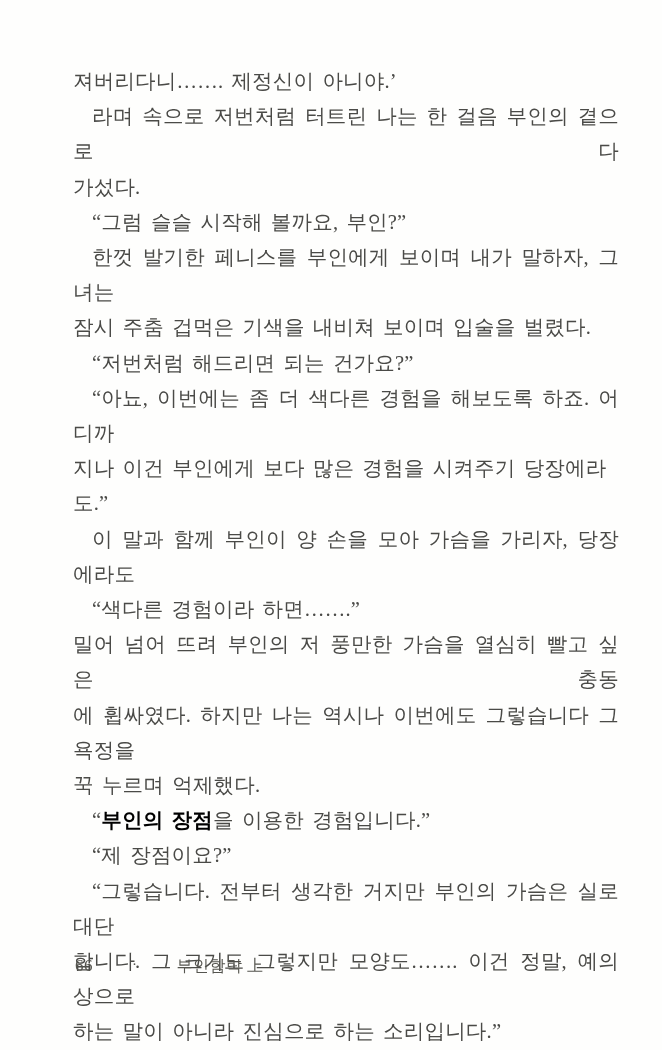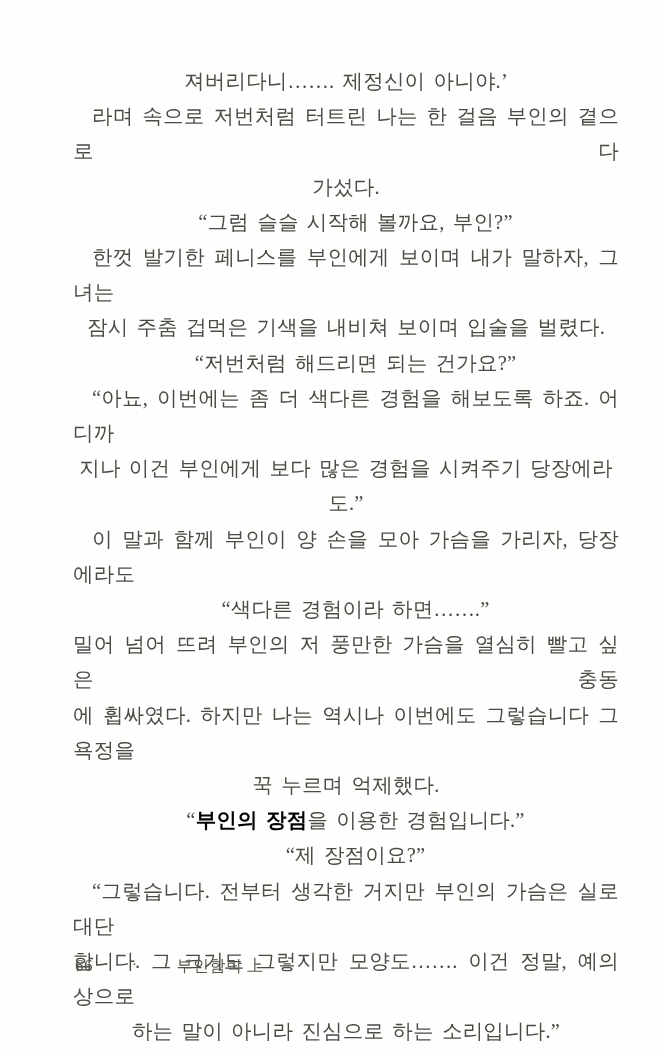--- a/index.html
+++ b/index.html
@@ -25,21 +25,20 @@
     font-size: 20.5px;
     line-height: 35.2px;
     color: #4a4a47;
     letter-spacing: 0.2px;
     word-spacing: 0.14em;
     text-align: left;
   }
   .line {
     min-height: 35.2px;
     white-space: normal;
-    text-align: center;
   }
   .line.j {
     text-align: justify;
     text-align-last: justify;
   }
   .line.ind {
     text-indent: 19px;
   }
   .b {
     font-weight: bold;

